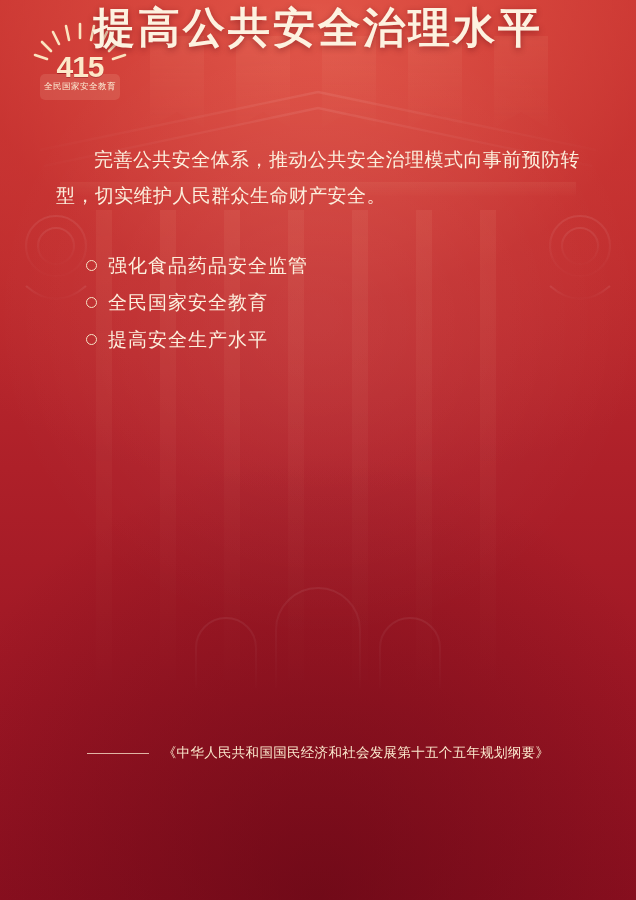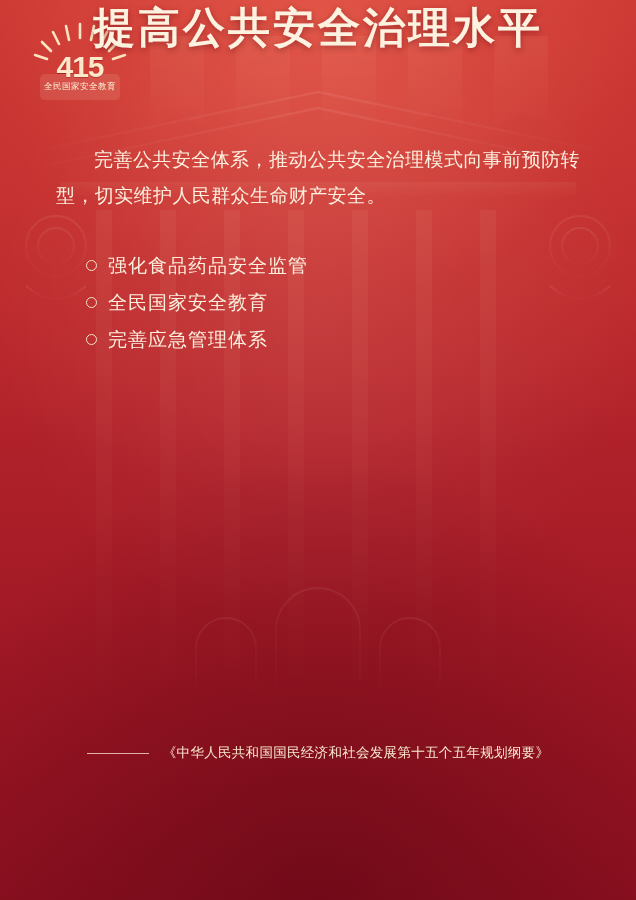--- a/index.html
+++ b/index.html
@@ -279,21 +279,21 @@
       <div class="bullet">
         <span class="dot"></span>
         <span>强化食品药品安全监管</span>
       </div>
       <div class="bullet">
         <span class="dot"></span>
         <span>全民国家安全教育</span>
       </div>
       <div class="bullet">
         <span class="dot"></span>
-        <span>完善应急管理体系</span>
+        <span>提高安全生产水平</span>
       </div>
     </div>
   </div>
 
   <div class="source">
     <span class="rule"></span>
     <span class="src-text">《中华人民共和国国民经济和社会发展第十五个五年规划纲要》</span>
   </div>
 
 

